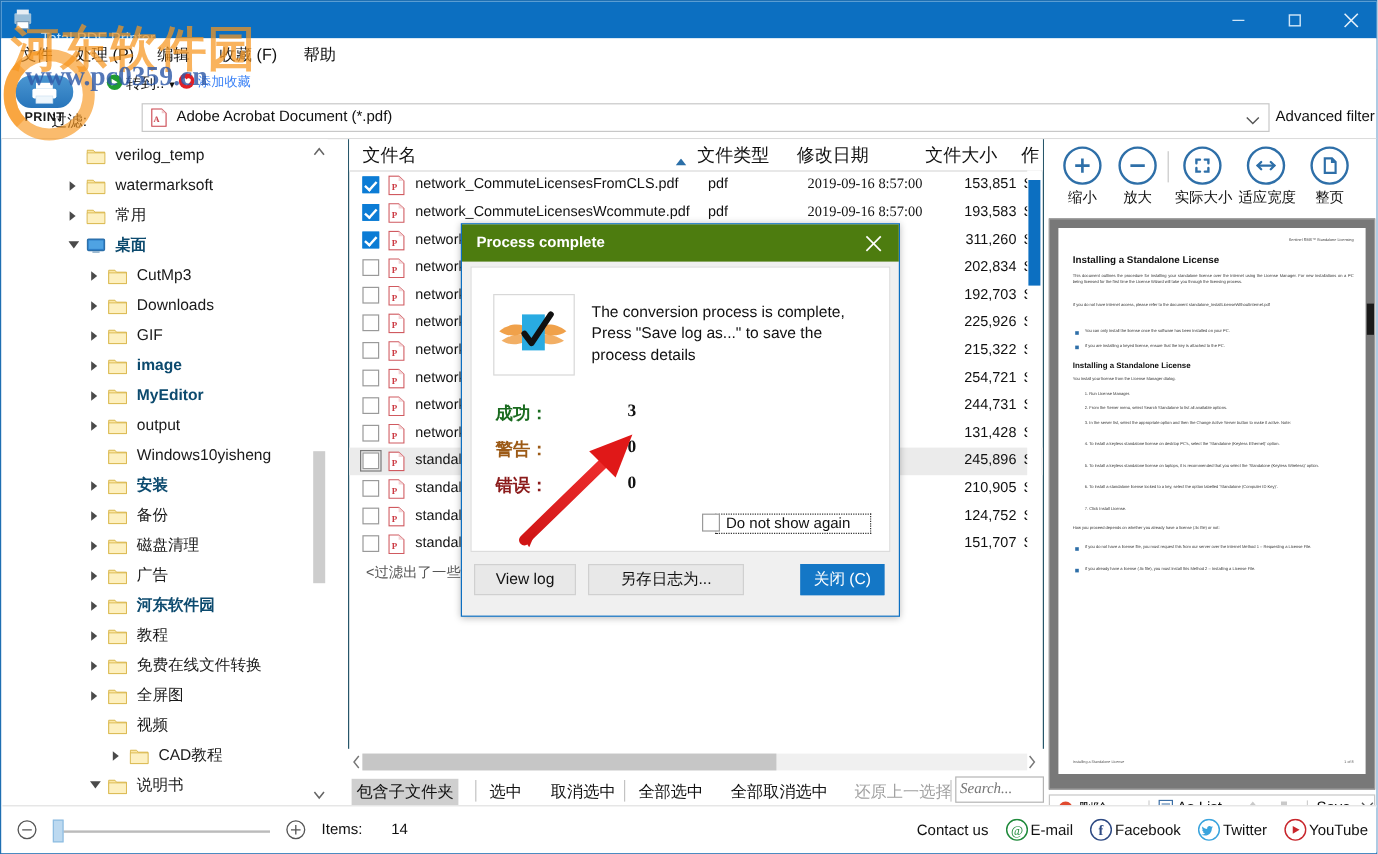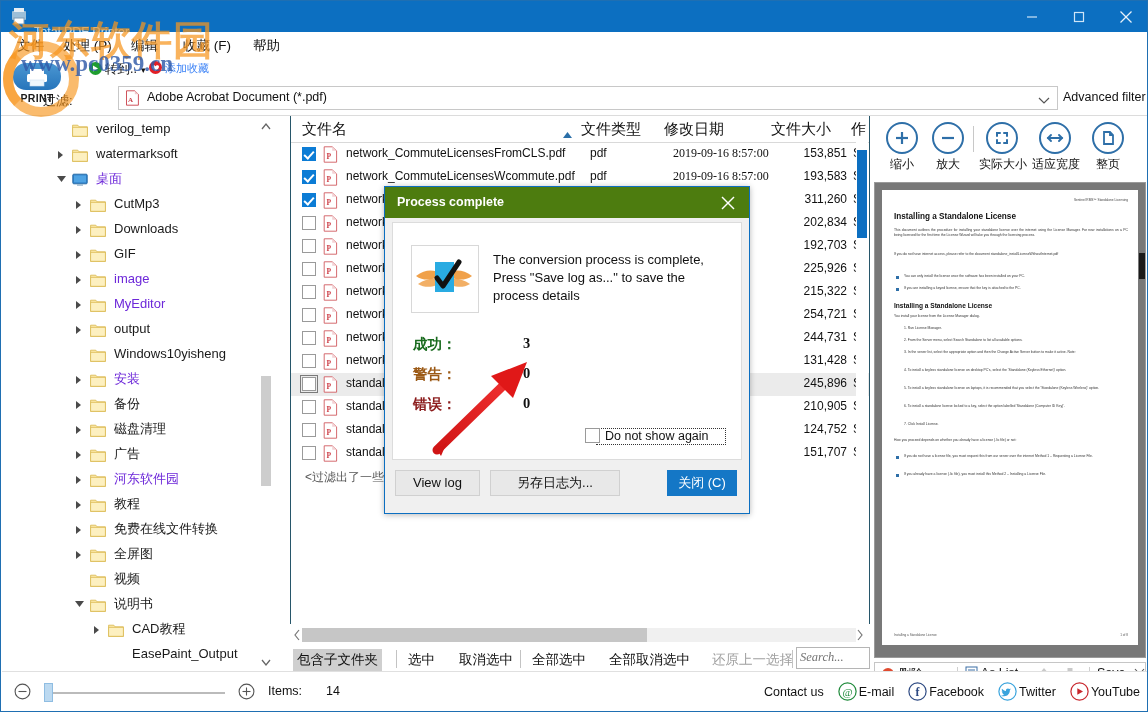--- a/index.html
+++ b/index.html
@@ -56,21 +56,21 @@
   .filterbox .fcaret{position:absolute;right:7px;top:7px;}
   .advfilter{position:absolute;left:1062px;top:32px;font-size:12.5px;color:#111;cursor:default;}
 
   
   .tree{position:absolute;left:1px;top:115px;width:271px;height:557px;background:#fff;overflow:hidden;}
   .trow{position:relative;height:25px;line-height:25px;white-space:nowrap;cursor:default;}
   .trow .exp{position:absolute;top:0;width:14px;height:25px;}
   .trow .exp svg{position:absolute;left:3px;top:9px;}
   .trow .fi{position:absolute;top:5px;width:16px;height:14px;}
   .trow .tlabel{position:absolute;font-size:13px;color:#1a1a1a;}
-  .trow .tlabel.b{font-weight:normal;color:#6d28d9;}
+  .trow .tlabel.b{font-weight:bold;color:#0c4a6e;}
 
   .tscroll{position:absolute;left:258px;top:115px;width:14px;height:557px;background:#fff;}
   .tscroll .up,.tscroll .dn{position:absolute;left:0;width:14px;height:17px;background:#fff;}
   .tscroll .up{top:2px;} .tscroll .dn{bottom:2px;}
   .tscroll .thumb{position:absolute;left:2px;top:260px;width:10px;height:110px;background:#cdcdcd;}
 
   
   .filelist{position:absolute;left:289px;top:115px;width:578px;height:508px;background:#fff;
             border-left:1px solid #27566a;border-right:1px solid #27566a;}
   .fhead{position:absolute;left:0;top:0;width:578px;height:26px;background:#fff;border-bottom:1px solid #d9d9d9;}
@@ -289,20 +289,32 @@
           </svg>
         </span>
         <span class="fi" style="left:70px"><svg width="16" height="14" viewBox="0 0 16 14">
             <path d="M.6 2.2h5.2l1.3 1.6h8.3v9.6H.6Z" fill="#fbe7a6" stroke="#d8b64a" stroke-width=".8"></path>
             <path d="M.6 4.4h14.8v8.9H.6Z" fill="#fdf0c0" stroke="#d8b64a" stroke-width=".7"></path>
           </svg></span>
         <span class="tlabel" style="left:94px">watermarksoft</span>
       </div>
       <div class="trow">
         <span class="exp" style="left:52px">
+          <svg width="8" height="10">
+            <path d="M1 1 L6 5 L1 9 Z" fill="#4a4a4a"></path>
+          </svg>
+        </span>
+        <span class="fi" style="left:70px"><svg width="16" height="14" viewBox="0 0 16 14">
+            <path d="M.6 2.2h5.2l1.3 1.6h8.3v9.6H.6Z" fill="#fbe7a6" stroke="#d8b64a" stroke-width=".8"></path>
+            <path d="M.6 4.4h14.8v8.9H.6Z" fill="#fdf0c0" stroke="#d8b64a" stroke-width=".7"></path>
+          </svg></span>
+        <span class="tlabel" style="left:94px">常用</span>
+      </div>
+      <div class="trow">
+        <span class="exp" style="left:52px">
           <svg width="10" height="8">
             <path d="M0 1 L9 1 L4.5 7 Z" fill="#4a4a4a"></path>
           </svg>
         </span>
         <span class="fi" style="left:70px"><svg width="16" height="14" viewBox="0 0 16 14">
             <rect x=".8" y="1.2" width="14.4" height="9.6" rx="1" fill="#2e7fc8" stroke="#2b6ea8"></rect>
             <rect x="2" y="2.4" width="12" height="7" fill="#4fa3e3"></rect>
             <rect x="5" y="11.2" width="6" height="1.6" fill="#9bb8cf"></rect>
           </svg></span>
         <span class="tlabel b" style="left:94px">桌面</span>
@@ -483,42 +495,42 @@
         <span class="tlabel" style="left:112px">全屏图</span>
       </div>
       <div class="trow">
         <span class="fi" style="left:88px"><svg width="16" height="14" viewBox="0 0 16 14">
             <path d="M.6 2.2h5.2l1.3 1.6h8.3v9.6H.6Z" fill="#fbe7a6" stroke="#d8b64a" stroke-width=".8"></path>
             <path d="M.6 4.4h14.8v8.9H.6Z" fill="#fdf0c0" stroke="#d8b64a" stroke-width=".7"></path>
           </svg></span>
         <span class="tlabel" style="left:112px">视频</span>
       </div>
       <div class="trow">
+        <span class="exp" style="left:88px">
+          <svg width="8" height="10">
+            <path d="M1 1 L6 5 L1 9 Z" fill="#4a4a4a"></path>
+          </svg>
+        </span>
+        <span class="fi" style="left:106px"><svg width="16" height="14" viewBox="0 0 16 14">
+            <path d="M.6 2.2h5.2l1.3 1.6h8.3v9.6H.6Z" fill="#fbe7a6" stroke="#d8b64a" stroke-width=".8"></path>
+            <path d="M.6 4.4h14.8v8.9H.6Z" fill="#fdf0c0" stroke="#d8b64a" stroke-width=".7"></path>
+          </svg></span>
+        <span class="tlabel" style="left:130px">CAD教程</span>
+      </div>
+      <div class="trow">
         <span class="exp" style="left:70px">
           <svg width="10" height="8">
             <path d="M0 1 L9 1 L4.5 7 Z" fill="#4a4a4a"></path>
           </svg>
         </span>
         <span class="fi" style="left:88px"><svg width="16" height="14" viewBox="0 0 16 14">
             <path d="M.6 2.2h5.2l1.3 1.6h8.3v9.6H.6Z" fill="#fbe7a6" stroke="#d8b64a" stroke-width=".8"></path>
             <path d="M.6 4.4h14.8v8.9H.6Z" fill="#fdf0c0" stroke="#d8b64a" stroke-width=".7"></path>
           </svg></span>
         <span class="tlabel" style="left:112px">说明书</span>
-      </div>
-      <div class="trow">
-        <span class="exp" style="left:88px">
-          <svg width="8" height="10">
-            <path d="M1 1 L6 5 L1 9 Z" fill="#4a4a4a"></path>
-          </svg>
-        </span>
-        <span class="fi" style="left:106px"><svg width="16" height="14" viewBox="0 0 16 14">
-            <path d="M.6 2.2h5.2l1.3 1.6h8.3v9.6H.6Z" fill="#fbe7a6" stroke="#d8b64a" stroke-width=".8"></path>
-            <path d="M.6 4.4h14.8v8.9H.6Z" fill="#fdf0c0" stroke="#d8b64a" stroke-width=".7"></path>
-          </svg></span>
-        <span class="tlabel" style="left:130px">CAD教程</span>
       </div>
       <div class="trow">
         <span class="exp" style="left:88px"></span>
         <span class="fi" style="left:106px"></span>
         <span class="tlabel" style="left:130px">EasePaint_Output</span>
       </div>
     </div>
 
   <div class="tscroll">
     <div class="up">

